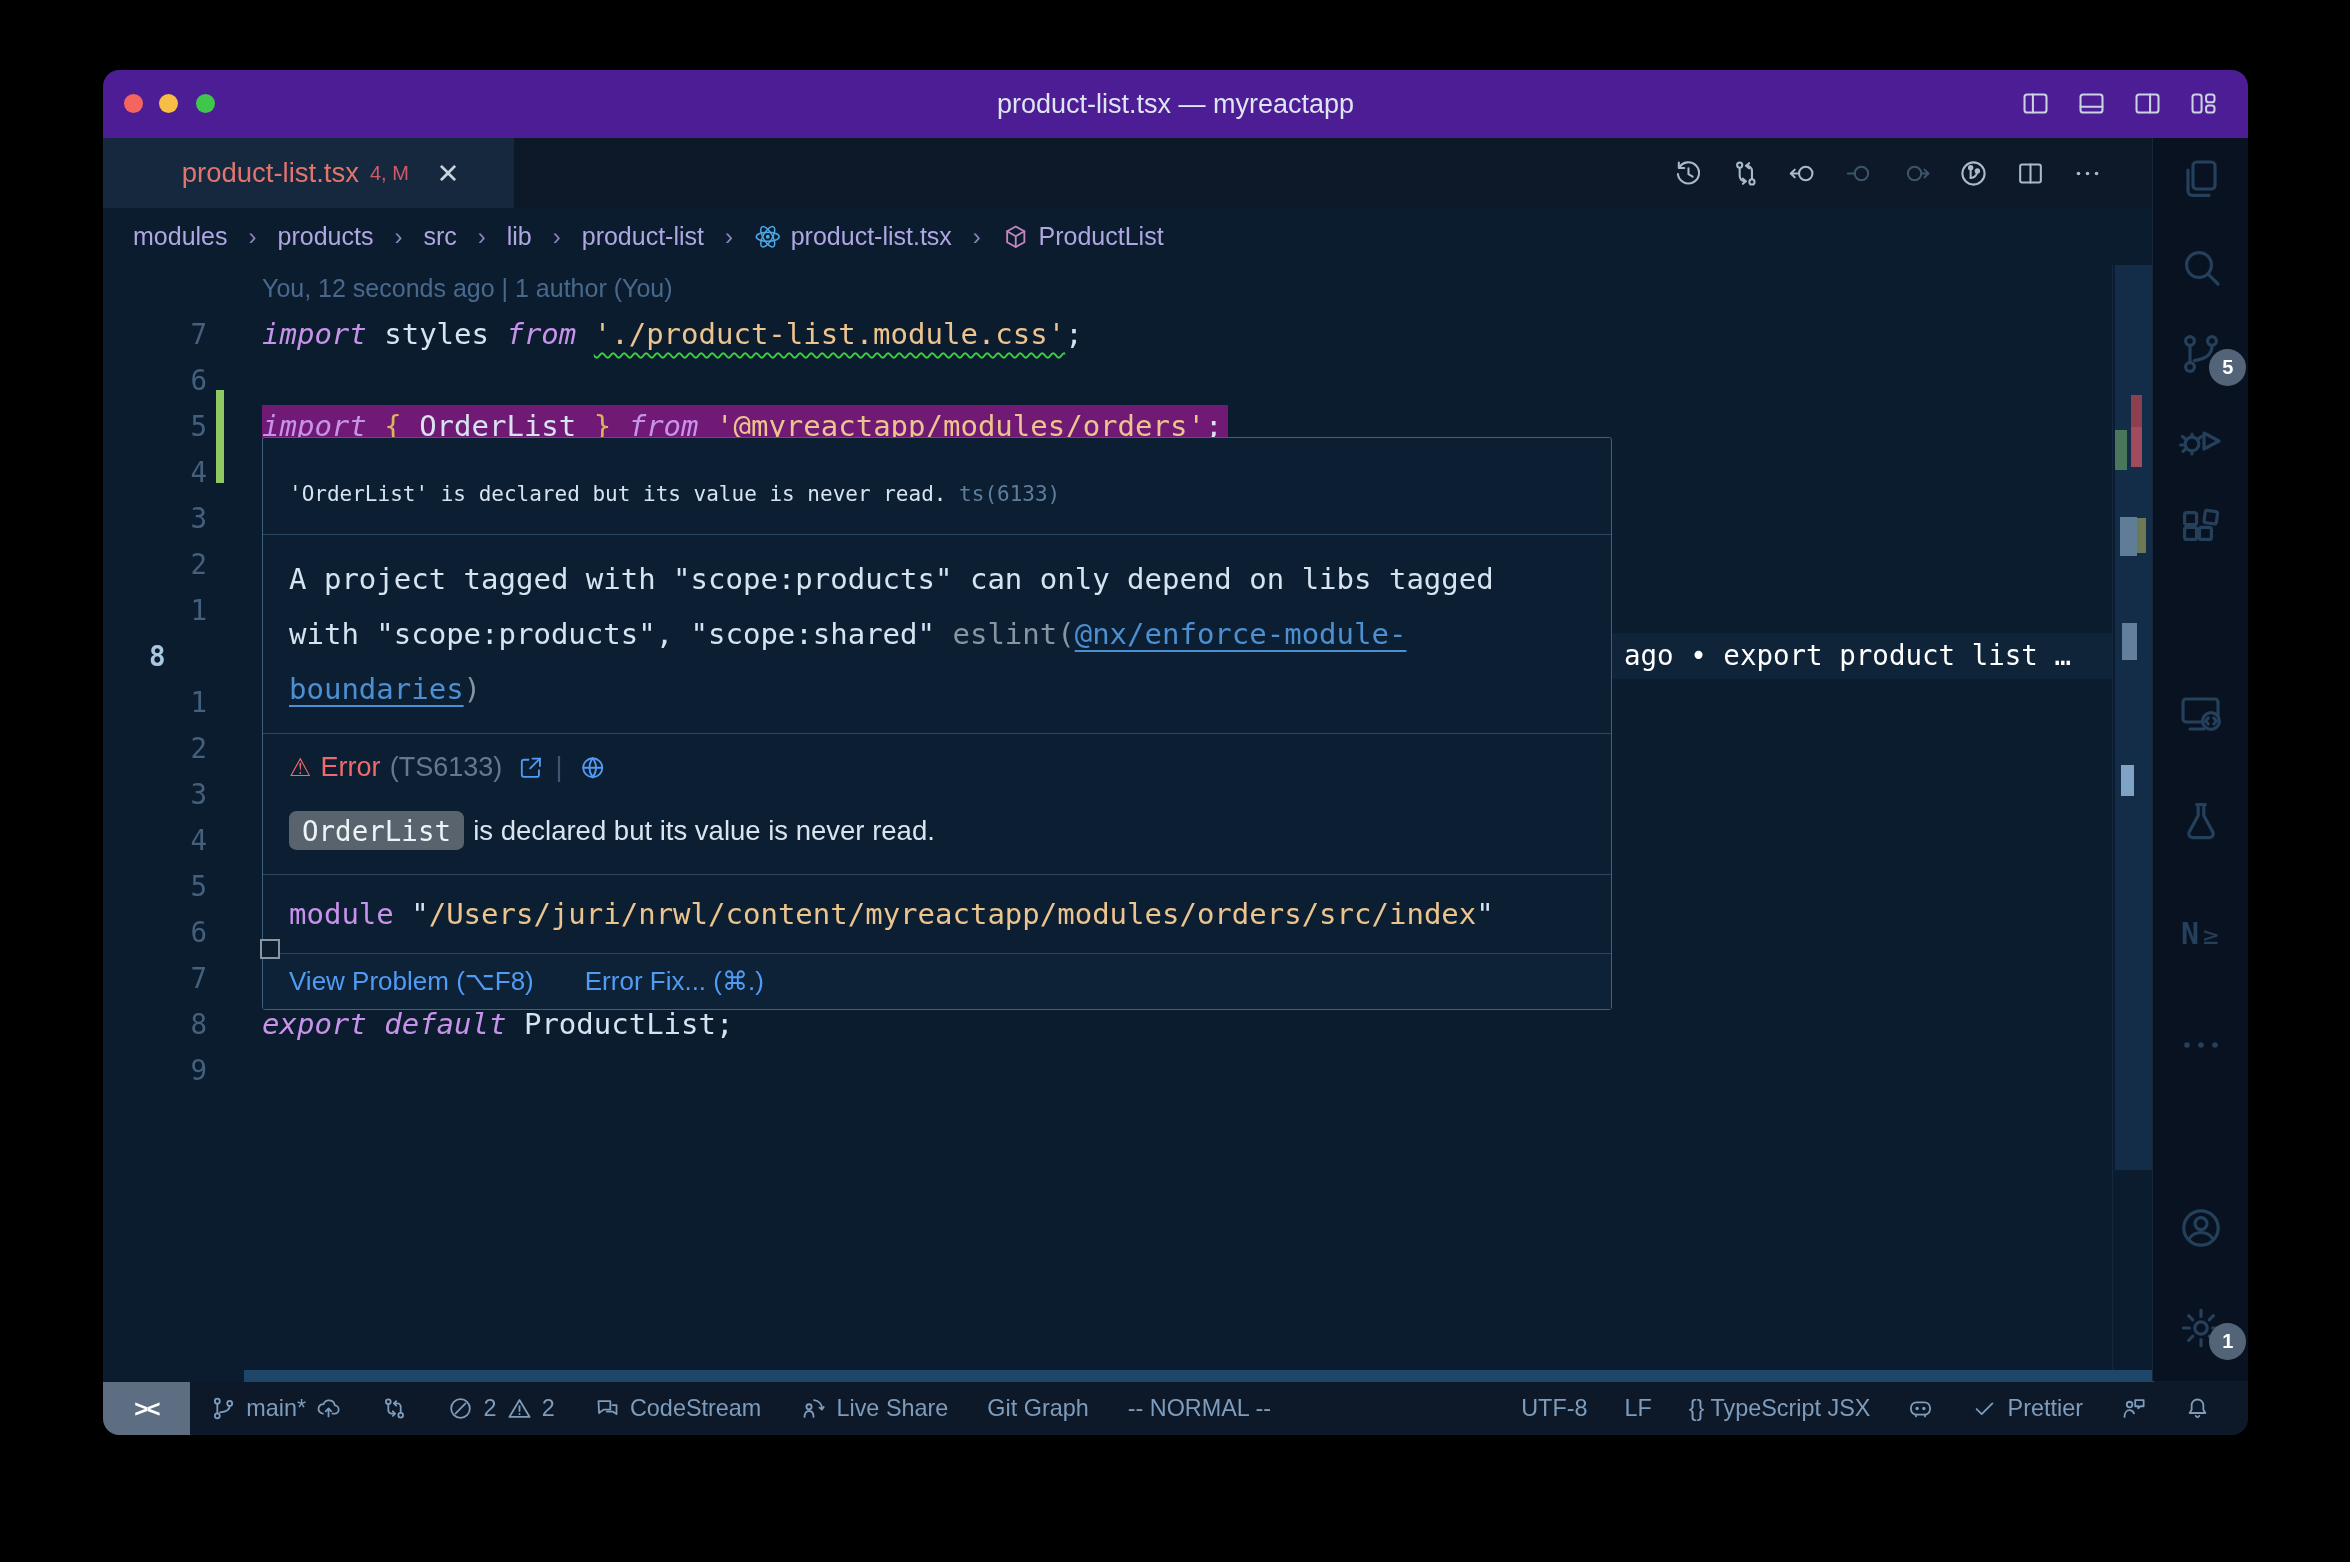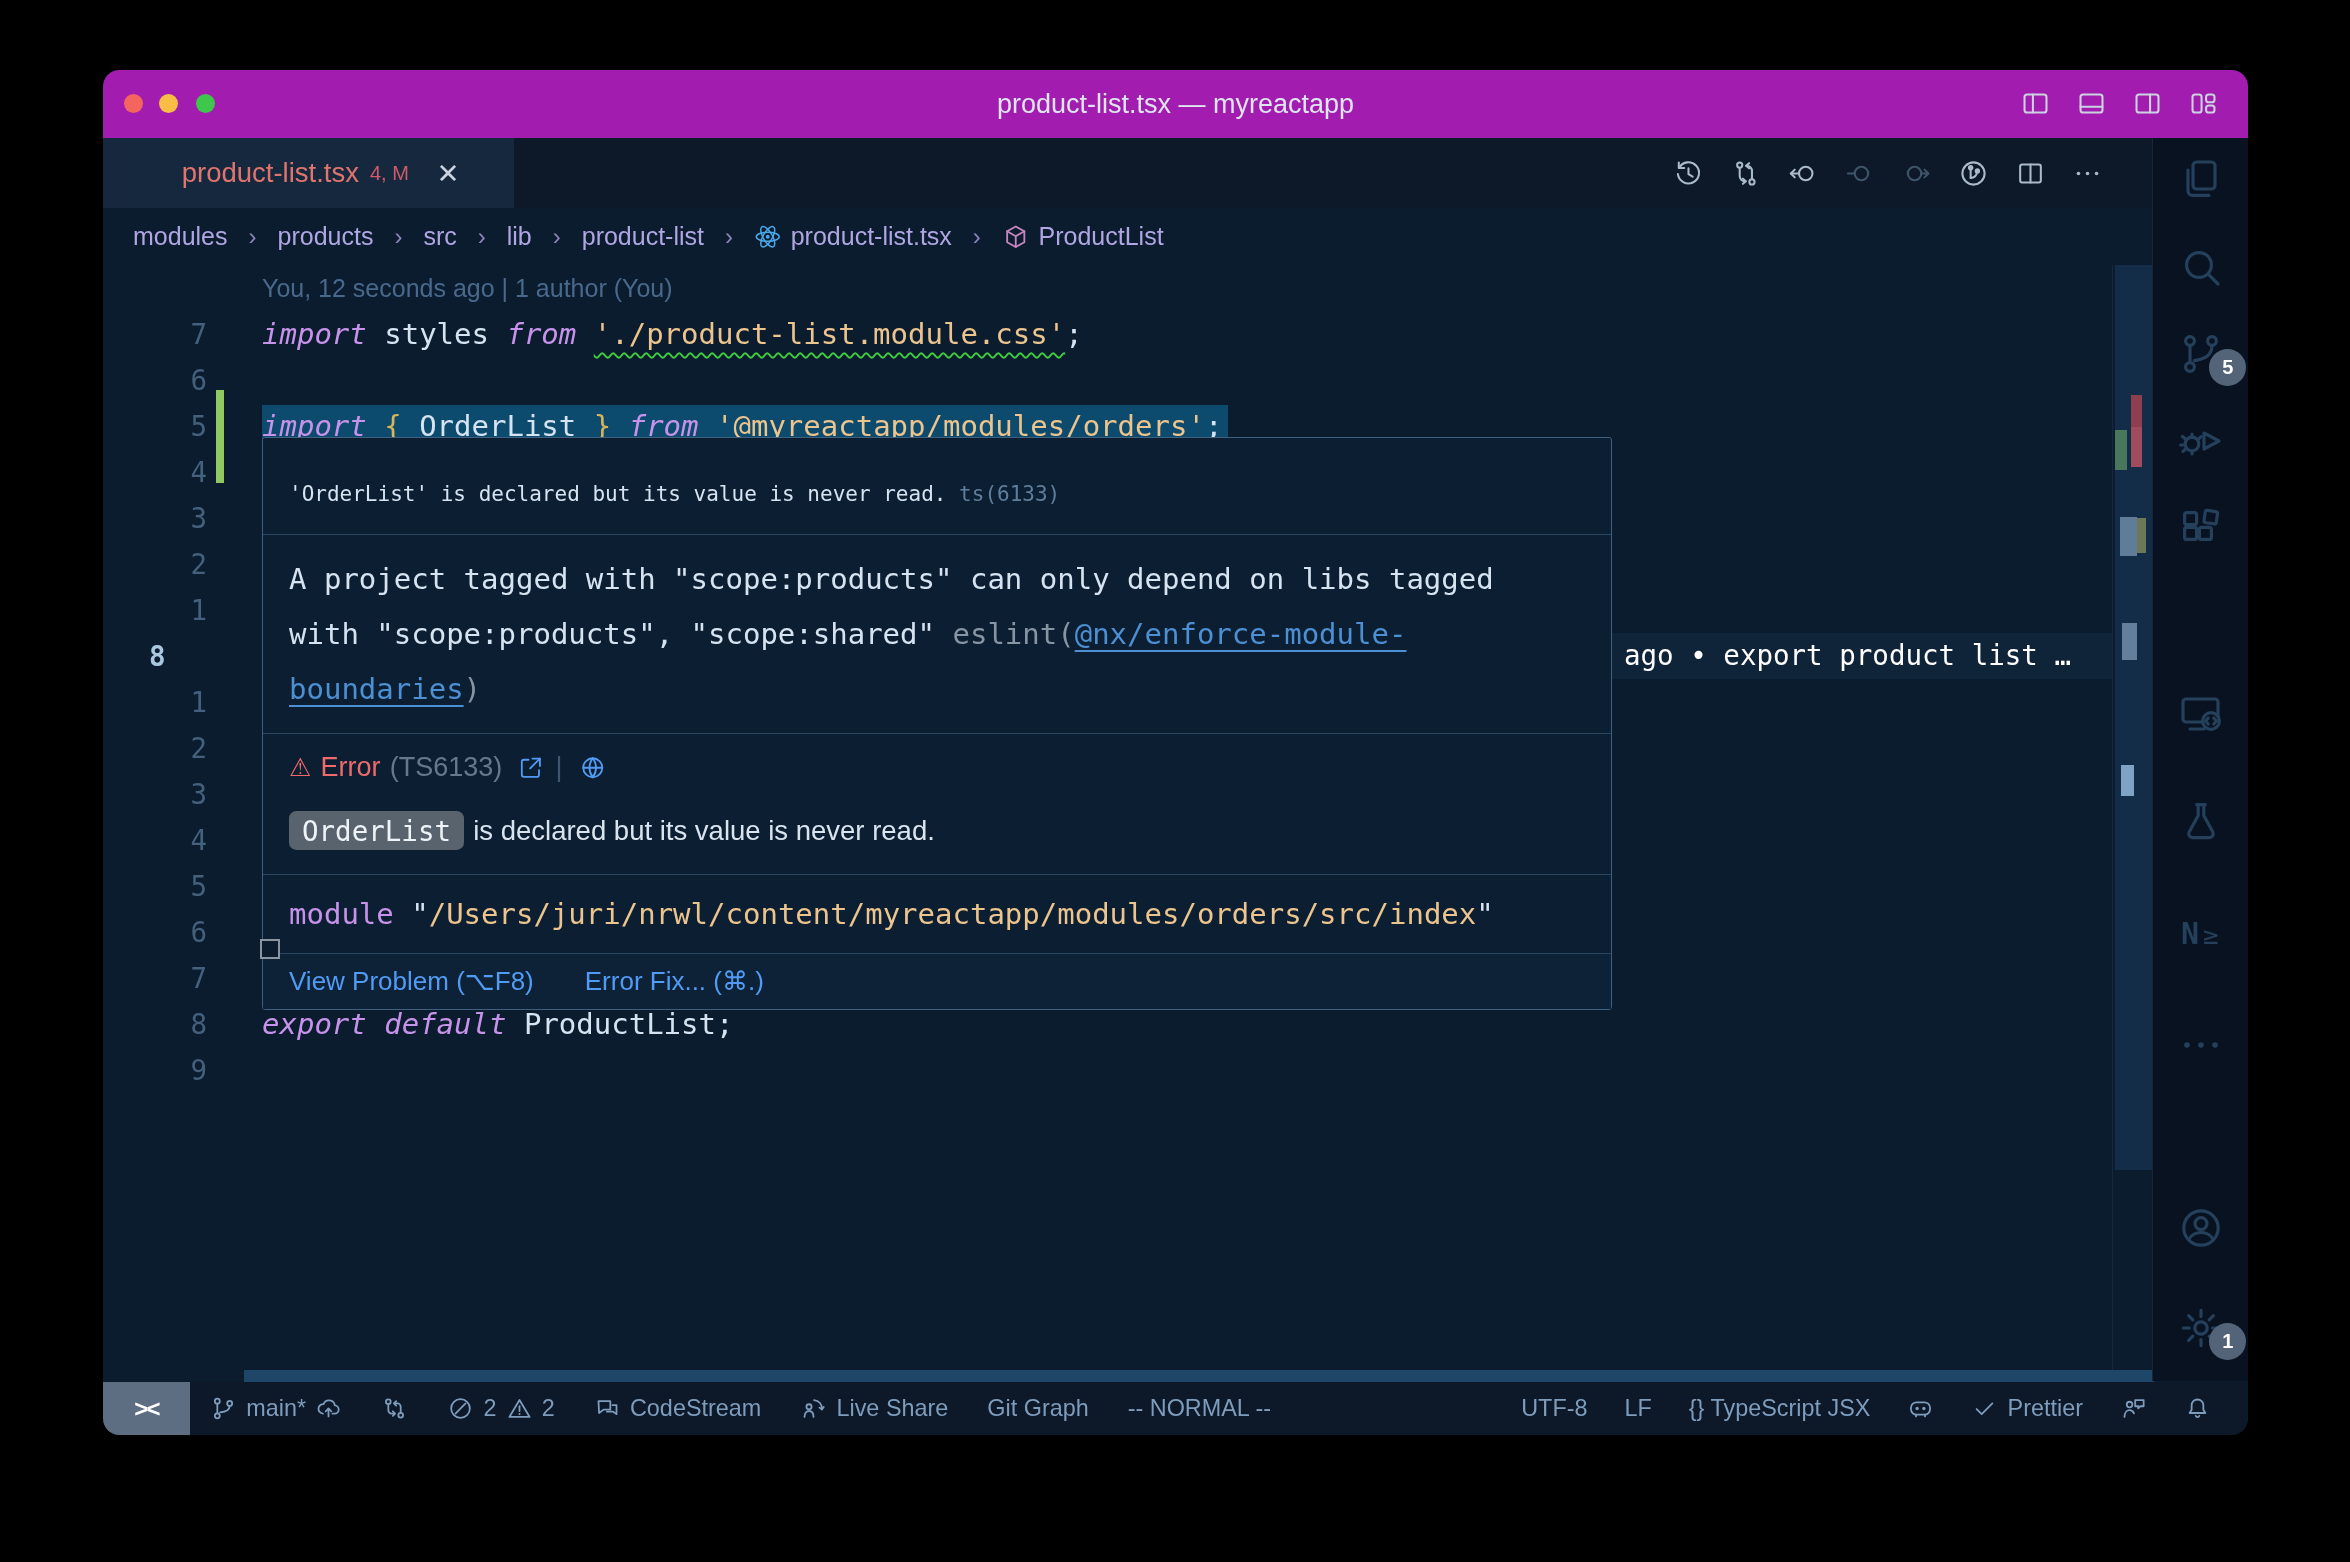--- a/index.html
+++ b/index.html
@@ -2,21 +2,21 @@
 <html style="font-size:14.7px"><head>
 <meta charset="utf-8">
 <style>
   html,body{margin:0;padding:0;background:#000;}
   .stage{position:relative;width:2351px;height:1563px;background:#000;overflow:hidden;
          font-family:"Liberation Sans",sans-serif;}
   .window{position:absolute;left:103px;top:70px;width:2145px;height:1365px;
           background:#0b1c2f;border-radius:16.5px;overflow:hidden;
           box-shadow:0 27.5px 83px rgba(0,0,0,.85);}
   
-  .titlebar{position:absolute;left:0;top:0;width:100%;height:68px;background:#a21caf;}
+  .titlebar{position:absolute;left:0;top:0;width:100%;height:68px;background:#4c1d95;}
   .tl{position:absolute;top:24px;width:19px;height:19px;border-radius:50%;}
   .tl.r{left:21px;background:#f5655f}.tl.y{left:56px;background:#f8bd44}.tl.g{left:93px;background:#3ec74b}
   .wtitle{position:absolute;left:0;right:0;top:19px;text-align:center;color:#dde5ee;
           font-size:27px;font-weight:500;}
   .winbtns{position:absolute;right:29px;top:18.4px;display:flex;gap:25px;}
   .winbtns .ic{width:31px;height:31px;color:#c9d4df;cursor:pointer}
   
   .tabbar{position:absolute;left:0;top:68px;width:2051px;height:70px;background:#0d1828;}
   .tab{position:absolute;left:0;top:0;width:411px;height:70px;background:#16283e;
        display:flex;align-items:center;padding:0 0 0 33px;box-sizing:border-box;cursor:pointer;}
@@ -36,21 +36,21 @@
   .ic.react{color:#4aa8e8}.ic.cube{color:#c586c0}
   
   .editor{position:absolute;left:0;top:195px;width:2051px;height:1106px;background:#0b1c2f;}
   .rows{position:absolute;left:0;top:0;width:2009px;}
   .row{position:relative;height:46px;display:flex;align-items:center;
        font-family:"DejaVu Sans Mono","Liberation Mono",monospace;font-size:29px;white-space:pre;}
   .gnum{box-sizing:border-box;flex:0 0 159px;width:159px;padding-right:55px;text-align:right;
         color:#44607c;font-size:27.5px;}
   .row.cur .gnum{text-align:left;padding-left:46px;padding-right:0;color:#a9c7df;font-weight:bold;}
   .linebox{position:relative;display:inline-block;height:42px;line-height:42px;}
-  .row.hl .linebox{background:#0c4a6e;padding-right:5.5px;}
+  .row.hl .linebox{background:#701a75;padding-right:5.5px;}
   .row.cur::after{content:'';position:absolute;left:159px;right:0px;top:0;bottom:0;background:#0f2438;z-index:0;}
   .blame-top{margin-left:159px;font-family:"Liberation Sans",sans-serif;font-size:25px;color:#49698c;}
   .inline-blame{position:absolute;left:1521px;top:6.4px;color:#ffffff;font-size:27.5px;z-index:1;}
   .tok-kw{color:#c792ea;font-style:italic}
   .tok-kwr{color:#c792ea}
   .tok-fg{color:#d6e3f0}
   .tok-str{color:#ecc48d}
   .tok-brace{color:#d8b45a}
   .tok-dim{color:#8795a3}
   .tok-ts{color:#5f7e9c}

